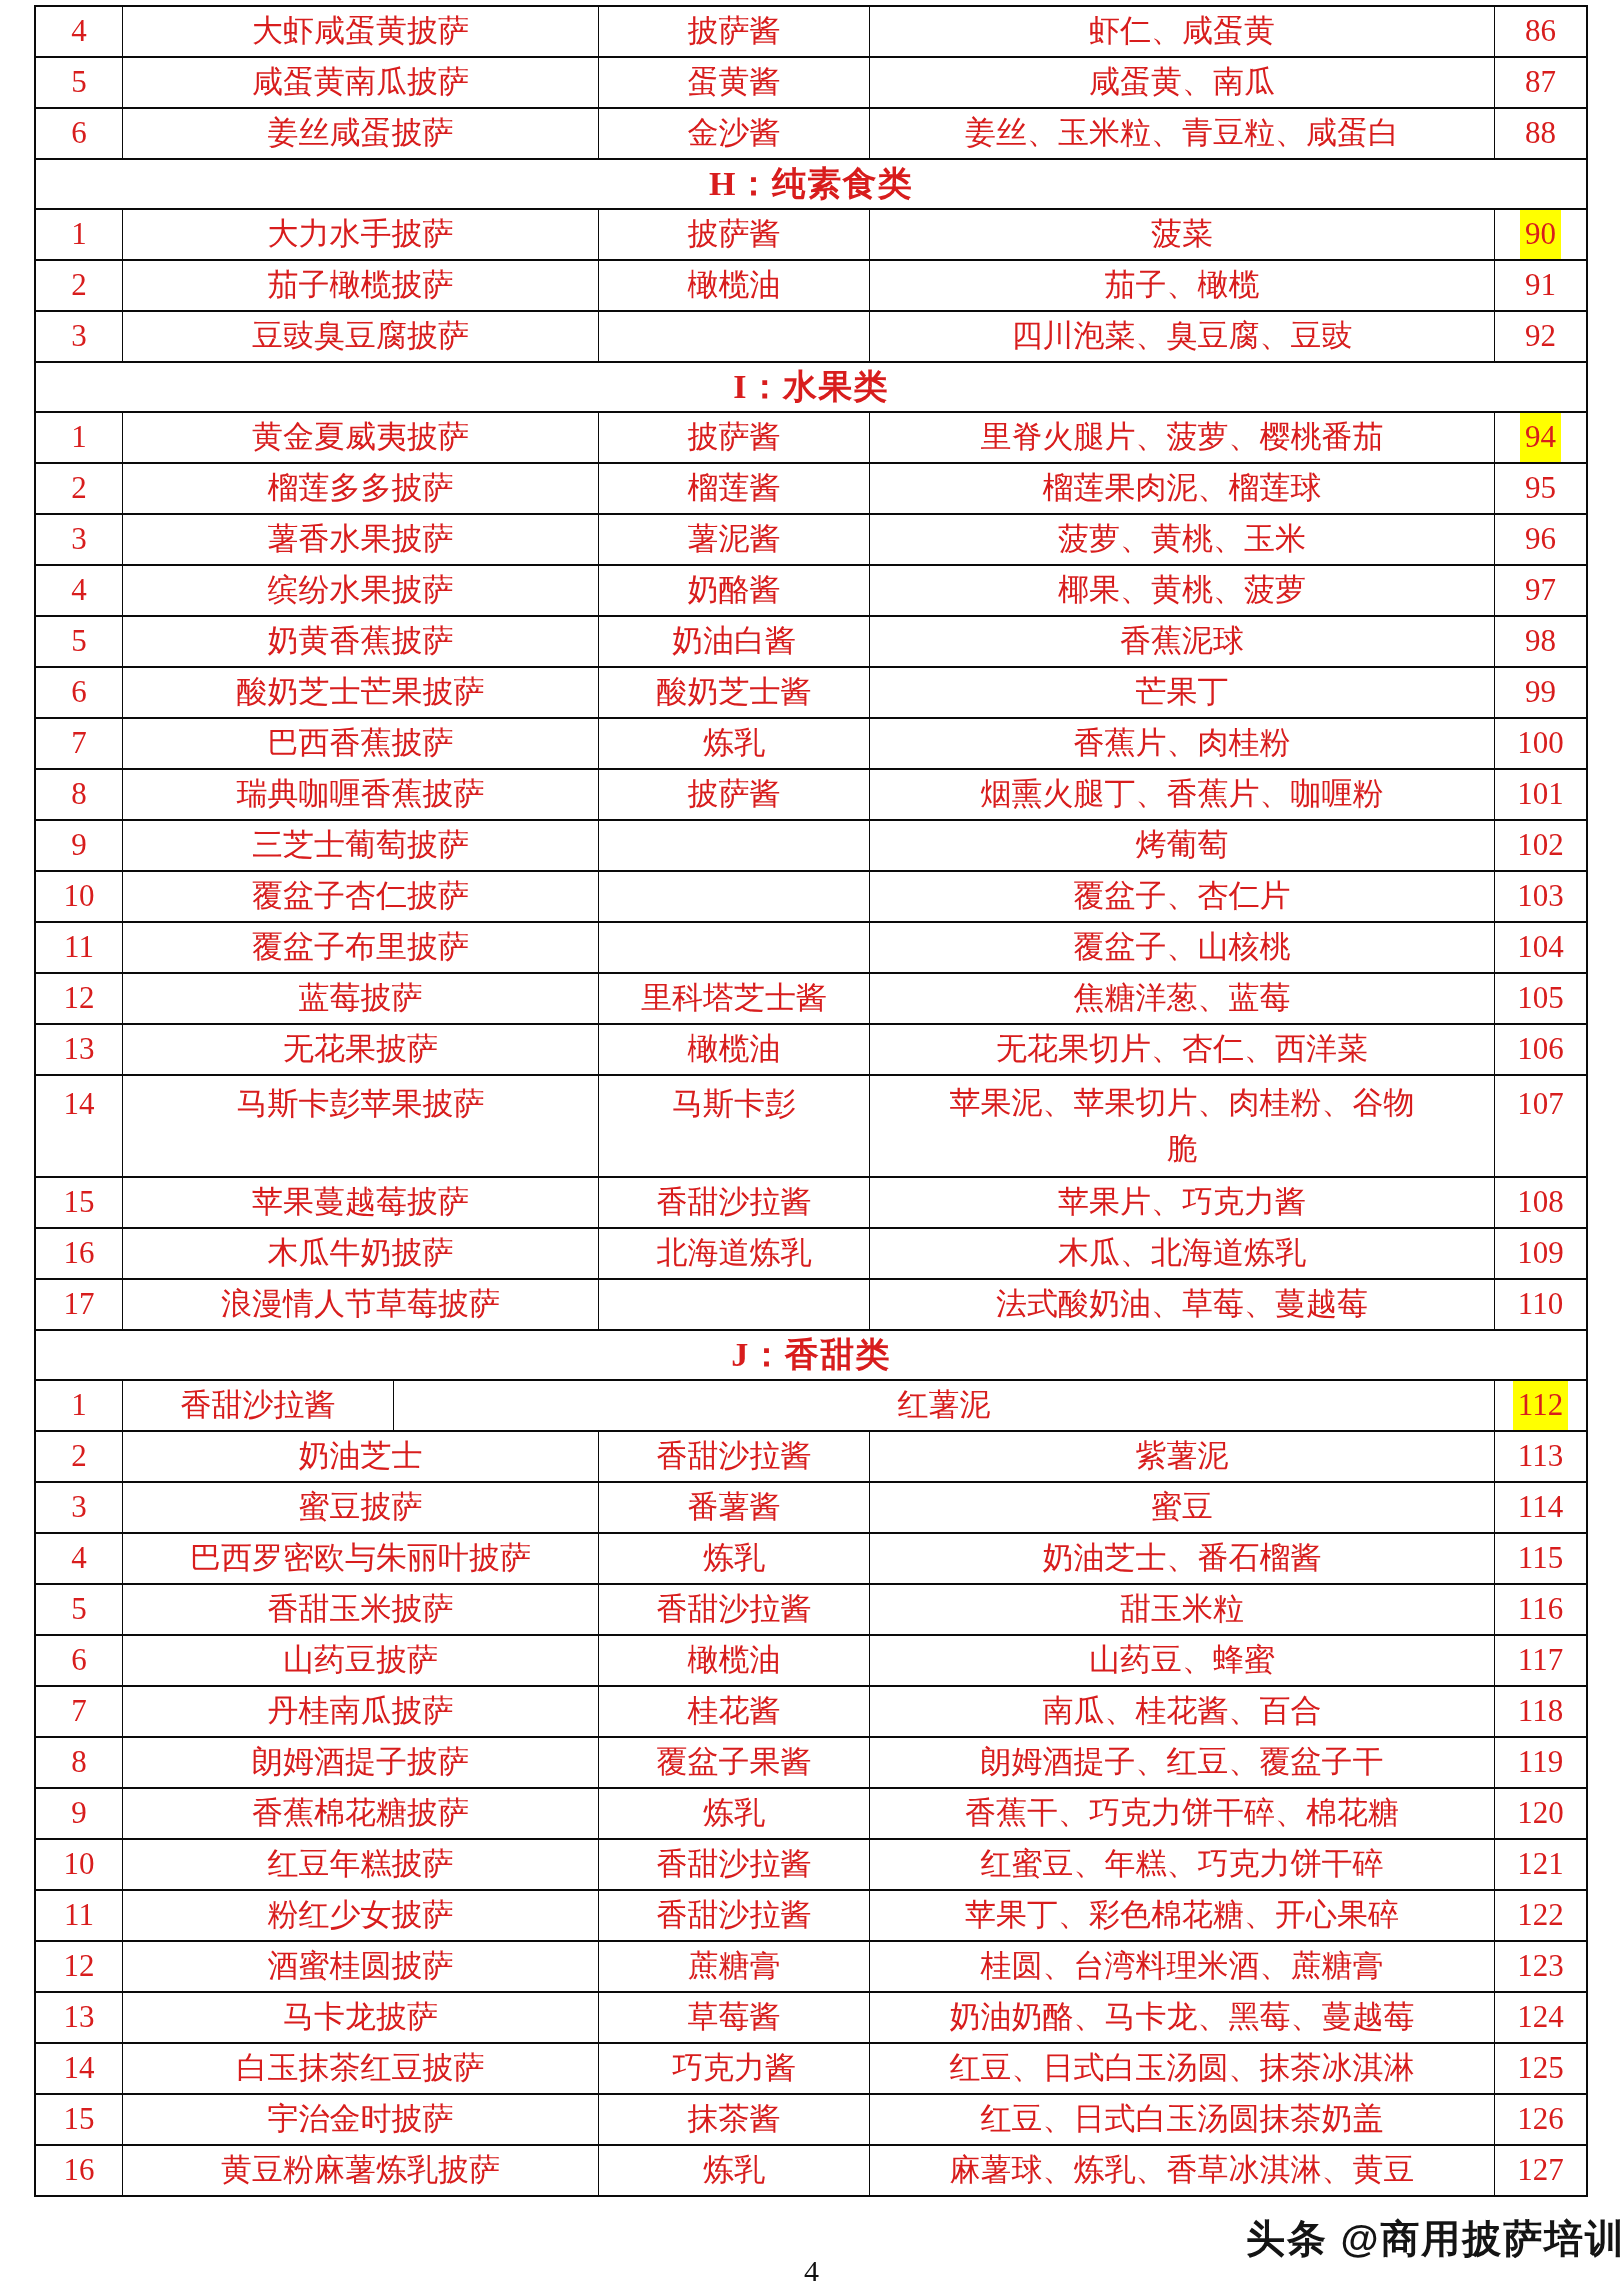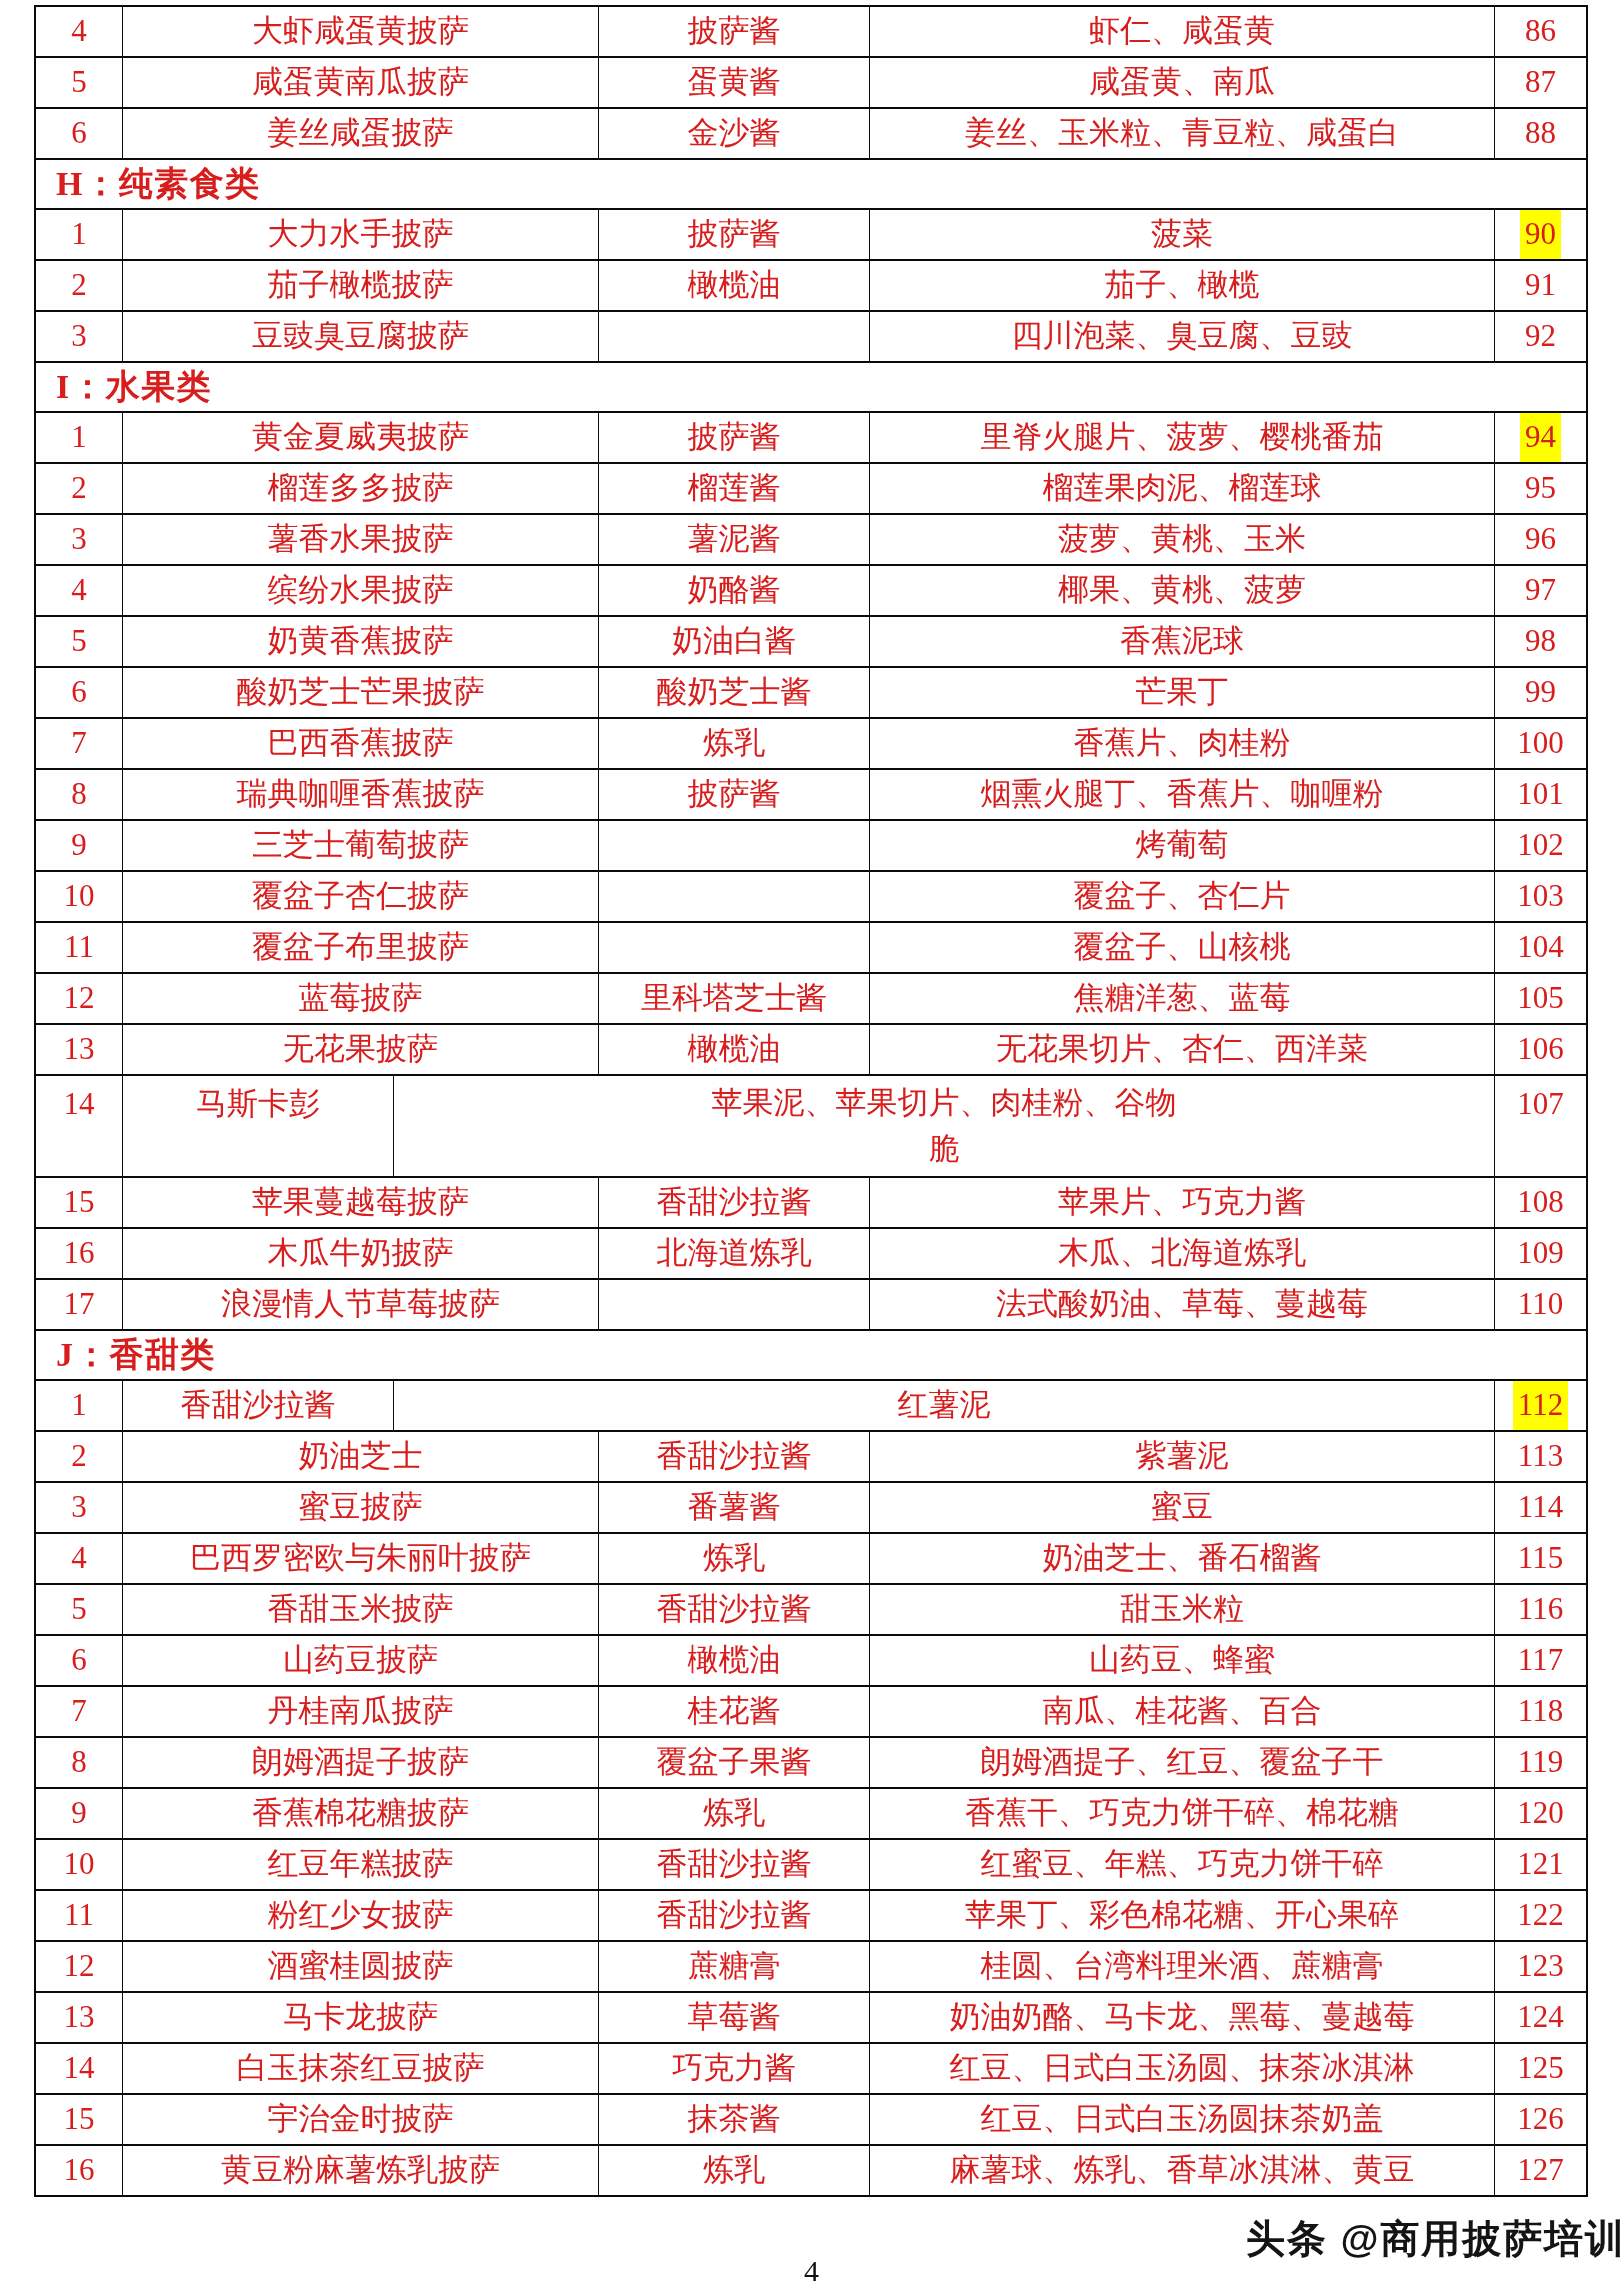--- a/index.html
+++ b/index.html
@@ -29,21 +29,21 @@
     border-bottom:2.5px solid var(--border);
     align-items:stretch;
   }
   .row:last-child{border-bottom:none;}
   .row.tall{height:100px;}
   .section-row{
     display:flex;
     height:48px;
     border-bottom:2.5px solid var(--border);
     align-items:center;
-    padding-left:20px;
+    justify-content:center;
   }
   .section-title{
     color:var(--red);
     font-weight:bold;
     font-size:34px;
     letter-spacing:1.3px;
   }
   .cell{
     display:flex;
     align-items:center;
@@ -234,20 +234,21 @@
     </div>
     <div class="row">
       <div class="cell c-no">13</div>
       <div class="cell c-name">无花果披萨</div>
       <div class="cell c-sauce">橄榄油</div>
       <div class="cell c-ing">无花果切片、杏仁、西洋菜</div>
       <div class="cell c-page">106</div>
     </div>
     <div class="row tall">
       <div class="cell c-no">14</div>
+      <div class="cell c-name">马斯卡彭苹果披萨</div>
       <div class="cell c-sauce">马斯卡彭</div>
       <div class="cell c-ing">苹果泥、苹果切片、肉桂粉、谷物
 脆</div>
       <div class="cell c-page">107</div>
     </div>
     <div class="row">
       <div class="cell c-no">15</div>
       <div class="cell c-name">苹果蔓越莓披萨</div>
       <div class="cell c-sauce">香甜沙拉酱</div>
       <div class="cell c-ing">苹果片、巧克力酱</div>

